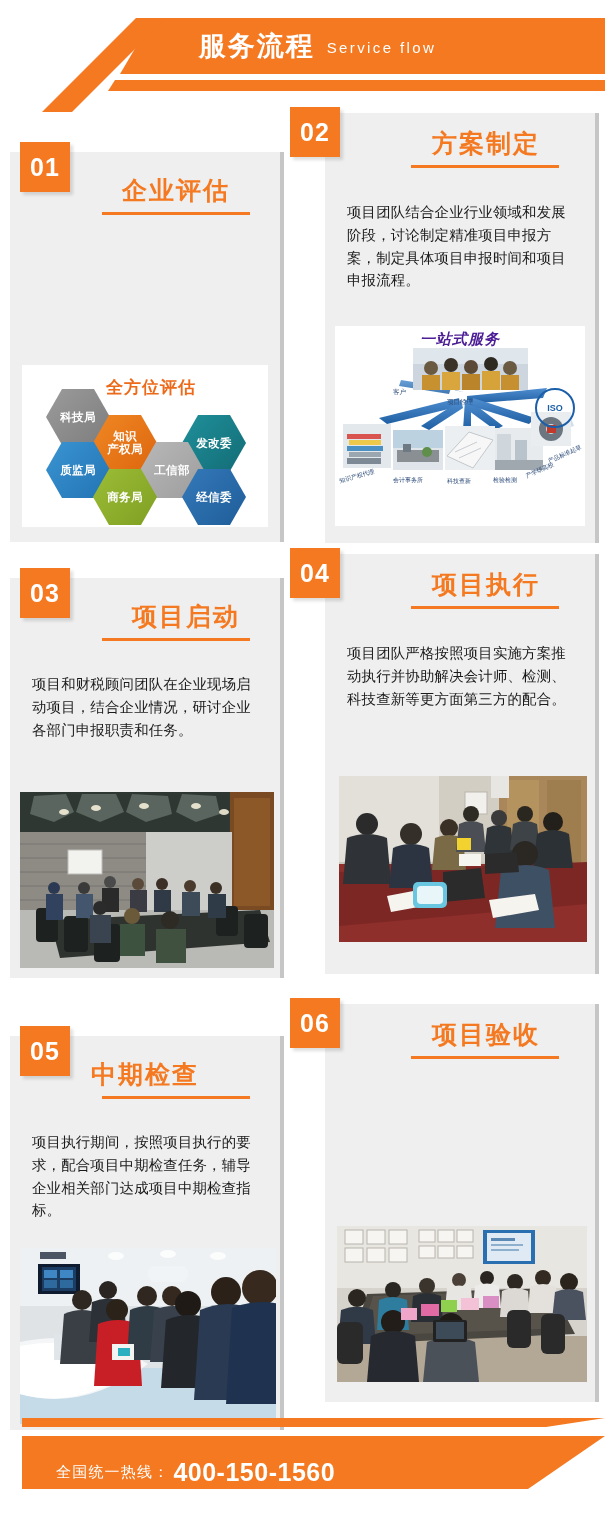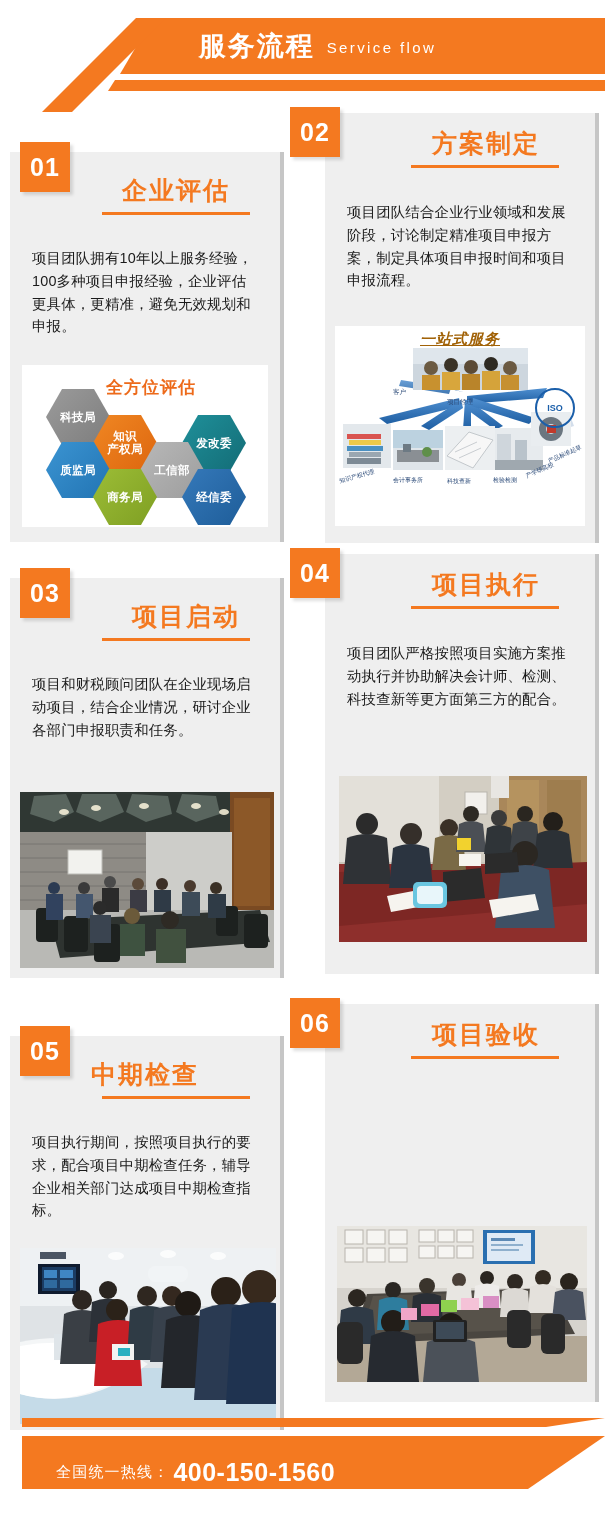--- a/index.html
+++ b/index.html
@@ -103,23 +103,22 @@
     clip-path: polygon(25% 0%, 75% 0%, 100% 50%, 75% 100%, 25% 100%, 0% 50%);
     display:flex; align-items:center; justify-content:center;
     color:#fff; font-size:11.5px; font-weight:bold; line-height:1.12;
     text-align:center; letter-spacing:0.3px;
   }
 
   
   .osw { position:absolute; background:#ffffff; overflow:hidden; }
   .os-title {
     position:absolute; width:100%; text-align:center; top:4px;
-    font-size:15px; font-weight:bold; color:#a16207; font-style:italic;
+    font-size:15px; font-weight:bold; color:#4c1d95; font-style:italic;
     letter-spacing:1px;
-    text-decoration:underline;
   }
   .os-node {
     position:absolute; font-size:6.5px; color:#2b4a78; white-space:nowrap;
   }
   .os-leaf {
     position:absolute; font-size:6px; color:#2b4a78; white-space:nowrap;
   }
   .os-thumb { position:absolute; overflow:hidden; }
   .os-thumb svg { display:block; width:100%; height:100%; }
   .os-seal {
@@ -145,21 +144,20 @@
 
   <div class="grid">
 
     <div class="card" style="left:10px; top:152px; width:270px; height:390px;">
       <div class="card-body" style="height:390px;"></div>
       <div class="badge" style="left:10px; top:-10px;">01</div>
       <div style="position:absolute; left:0; top:24px; width:270px;">
         <div class="card-title" style="padding-left:62px;">企业评估</div>
         <div class="title-rule" style="margin-left:92px;"></div>
       </div>
-      <div class="card-text" style="position:absolute; left:22px; top:95px; width:228px;">项目团队拥有10年以上服务经验，100多种项目申报经验，企业评估更具体，更精准，避免无效规划和申报。</div>
 
       <div class="hexwrap" style="left:12px; top:213px; width:246px; height:162px;">
         <div class="hex-title" style="left:84px; top:11px;">全方位评估</div>
         <div class="hex" style="left:24px; top:24px; background:linear-gradient(135deg,#9b9b9b,#7d7d7d);">
             <span>科技局</span>
           </div>
         <div class="hex" style="left:71px; top:50px; background:linear-gradient(135deg,#f08723,#dd660e);">
             <span>知识<br>产权局</span>
           </div>
         <div class="hex" style="left:160px; top:50px; background:linear-gradient(135deg,#1f909a,#136c76);">

